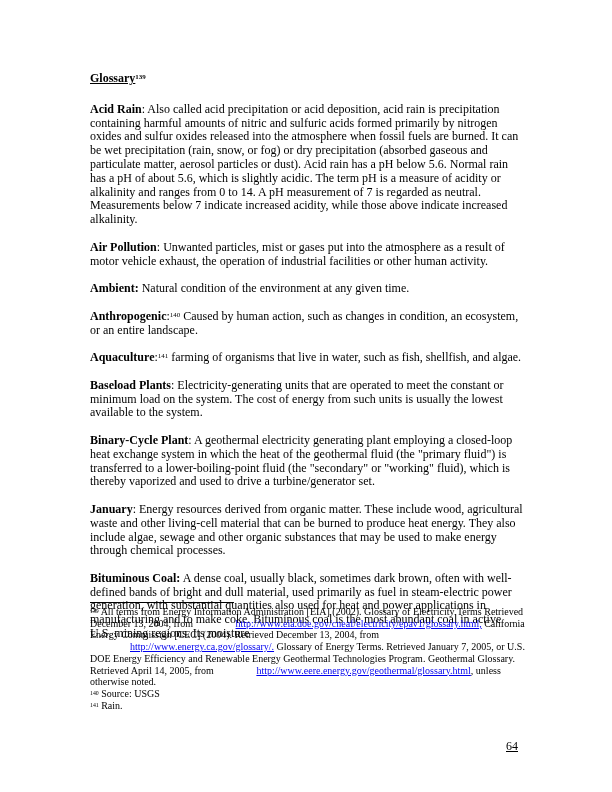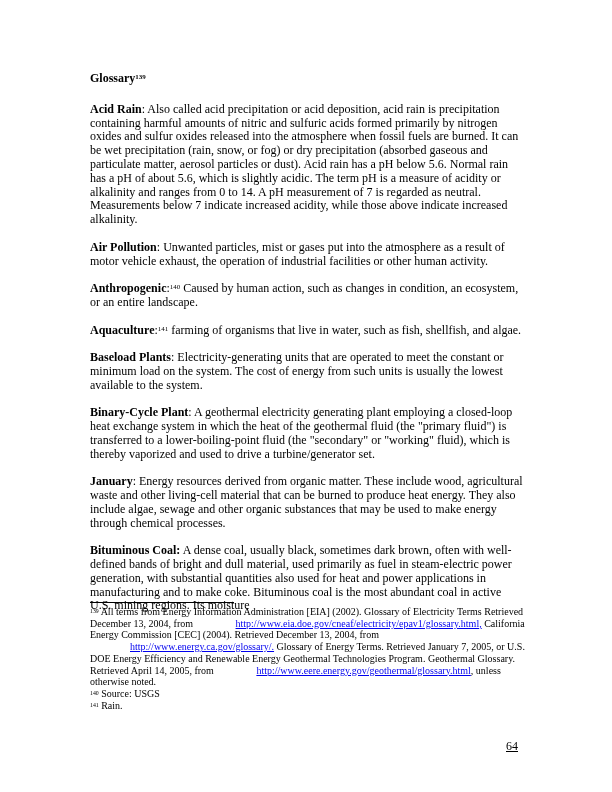--- a/index.html
+++ b/index.html
@@ -26,21 +26,21 @@
     text-align: left;
   }
   .title {
     margin: 0 0 17px 0;
   }
   .para {
     margin: 0 0 13.8px 0;
   }
   .b { font-weight: bold; }
   .i { }
-  .u { }
+  .u { text-decoration: underline; }
   .sup {
     font-size: 0.58em;
     line-height: 0;
     vertical-align: 0.38em;
   }
   .link {
     color: var(--link, #0000EE);
     text-decoration: underline;
     cursor: pointer;
     margin-left: 40px;
@@ -71,20 +71,21 @@
 </style>
 </head>
 <body>
 
 <div class="page">
   <div class="content">
     <p class="title"><span class="b u">Glossary</span><span class="b sup">139</span></p>
     <div>
         <p class="para"><span class="b">Acid Rain</span><span class="">: Also called acid precipitation or acid deposition, acid rain is precipitation containing harmful amounts of nitric and sulfuric acids formed primarily by nitrogen oxides and sulfur oxides released into the atmosphere when fossil fuels are burned. It can be wet precipitation (rain, snow, or fog) or dry precipitation (absorbed gaseous and particulate matter, aerosol particles or dust). Acid rain has a pH below 5.6. Normal rain has a pH of about 5.6, which is slightly acidic. The term pH is a measure of acidity or alkalinity and ranges from 0 to 14. A pH measurement of 7 is regarded as neutral. Measurements below 7 indicate increased acidity, while those above indicate increased alkalinity.</span></p>
         <p class="para"><span class="b">Air Pollution</span><span class="">: Unwanted particles, mist or gases put into the atmosphere as a result of motor vehicle exhaust, the operation of industrial facilities or other human activity.</span></p>
+        <p class="para"><span class="b">Ambient:</span><span class=""> Natural condition of the environment at any given time.</span></p>
         <p class="para"><span class="b">Anthropogenic</span><span class="">:</span><span class="sup">140</span><span class=""> Caused by human action, such as changes in condition, an ecosystem, or an entire landscape.</span></p>
         <p class="para"><span class="b">Aquaculture</span><span class="">:</span><span class="sup">141</span><span class=""> farming of organisms that live in water, such as fish, shellfish, and algae.</span></p>
         <p class="para"><span class="b">Baseload Plants</span><span class="">: Electricity-generating units that are operated to meet the constant or minimum load on the system. The cost of energy from such units is usually the lowest available to the system.</span></p>
         <p class="para"><span class="b">Binary-Cycle Plant</span><span class="">: A geothermal electricity generating plant employing a closed-loop heat exchange system in which the heat of the geothermal fluid (the "primary fluid") is transferred to a lower-boiling-point fluid (the "secondary" or "working" fluid), which is thereby vaporized and used to drive a turbine/generator set.</span></p>
         <p class="para"><span class="b">January</span><span class="">: Energy resources derived from organic matter. These include wood, agricultural waste and other living-cell material that can be burned to produce heat energy. They also include algae, sewage and other organic substances that may be used to make energy through chemical processes.</span></p>
         <p class="para"><span class="b">Bituminous Coal:</span><span class=""> A dense coal, usually black, sometimes dark brown, often with well-defined bands of bright and dull material, used primarily as fuel in steam-electric power generation, with substantial quantities also used for heat and power applications in manufacturing and to make coke. Bituminous coal is the most abundant coal in active U.S. mining regions. Its moisture</span></p>
       </div>
   </div>
 
   <div class="footnotes">

